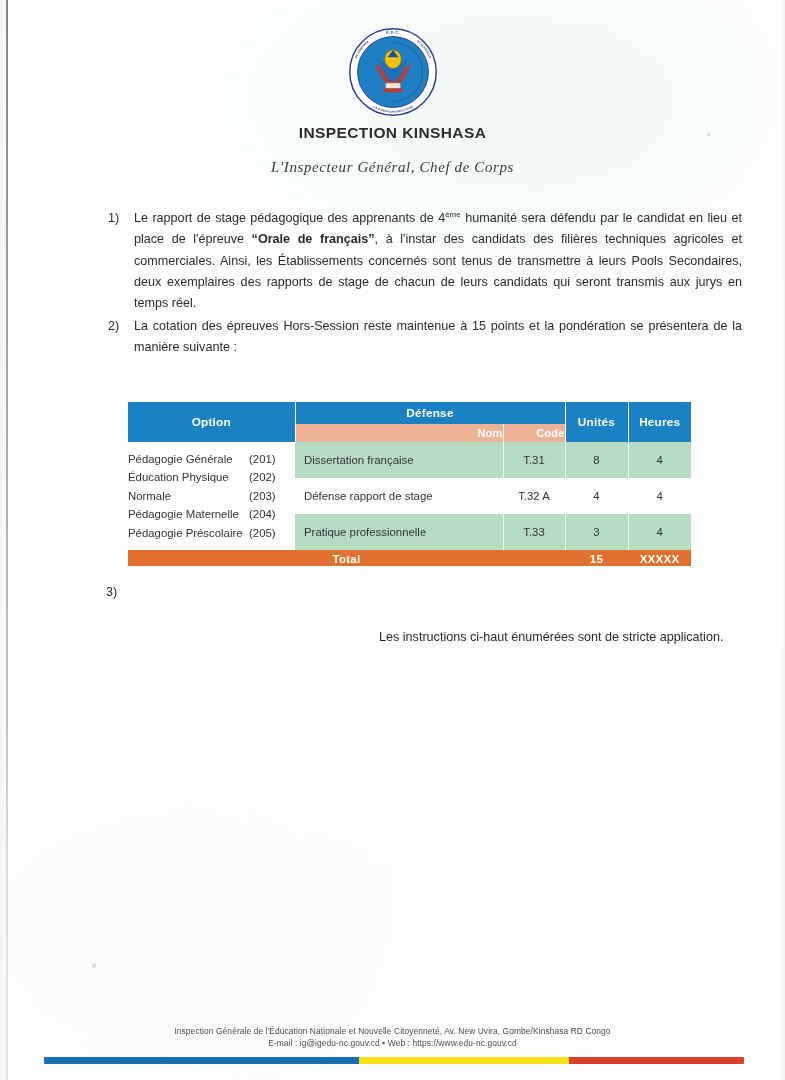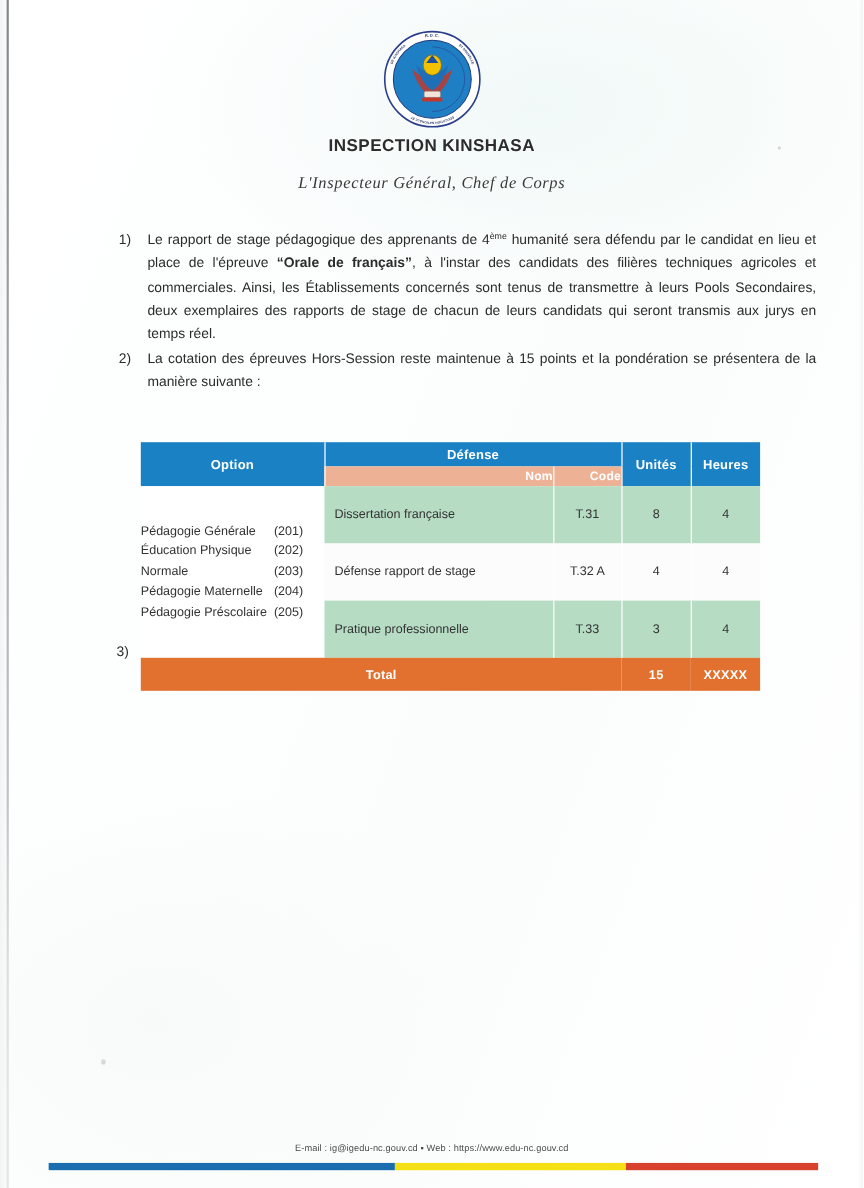--- a/index.html
+++ b/index.html
@@ -137,34 +137,34 @@
   }
   .opt-line {
     display: flex;
     font-size: 11.4px;
     line-height: 1.62;
     color: #333333;
   }
   .opt-line .nm { flex: 1; }
   .opt-line .cd { width: 46px; text-align: left; }
   td.cell {
-    height: 52px;
+    height: 36px;
     font-size: 11.4px;
     color: #333333;
     border-right: 1px solid #ffffff;
   }
   td.cell.name { padding-left: 9px; text-align: left; }
   td.cell.ctr { text-align: center; }
   tr.green td.cell { background: #b6dcc4; }
   tr.white td.cell { background: #fbfcfb; }
   .total-row td {
     background: #e2702f;
     color: #ffffff;
     font-weight: 800;
-    height: 30px;
+    height: 16px;
     text-align: center;
     font-size: 11.6px;
     letter-spacing: .2px;
   }
 
   
   .closing {
     position: absolute;
     left: 84px;
     top: 582px;
@@ -352,36 +352,38 @@
         </tr>
       </tbody>
     </table>
   </div>
 
   <div class="closing">
     <div class="c-item3">
       <span class="marker">3)</span>
     </div>
 
+    <div class="para-just"><span class="ind"></span><span>Les instructions ci-haut énumérées sont de stricte application.</span></div>
 
   </div>
 
   <div class="sig-area">
 
     
 
     
 
     
   </div>
 
   <div class="speck" style="left:92px; top:963px; width:4px; height:5px;"></div>
   <div class="speck" style="left:707px; top:133px; width:3px; height:3px;"></div>
 
   <div class="footer">
+    <div class="f-line">Inspection Générale de l'Éducation Nationale et Nouvelle Citoyenneté, Av. New Uvira, Gombe/Kinshasa RD Congo</div>
     <div class="f-line">E-mail : ig@igedu-nc.gouv.cd ▪ Web : https://www.edu-nc.gouv.cd</div>
   </div>
 
   <div class="tricolor">
     <div class="c1"></div>
     <div class="c2"></div>
     <div class="c3"></div>
   </div>
 
 </div>

